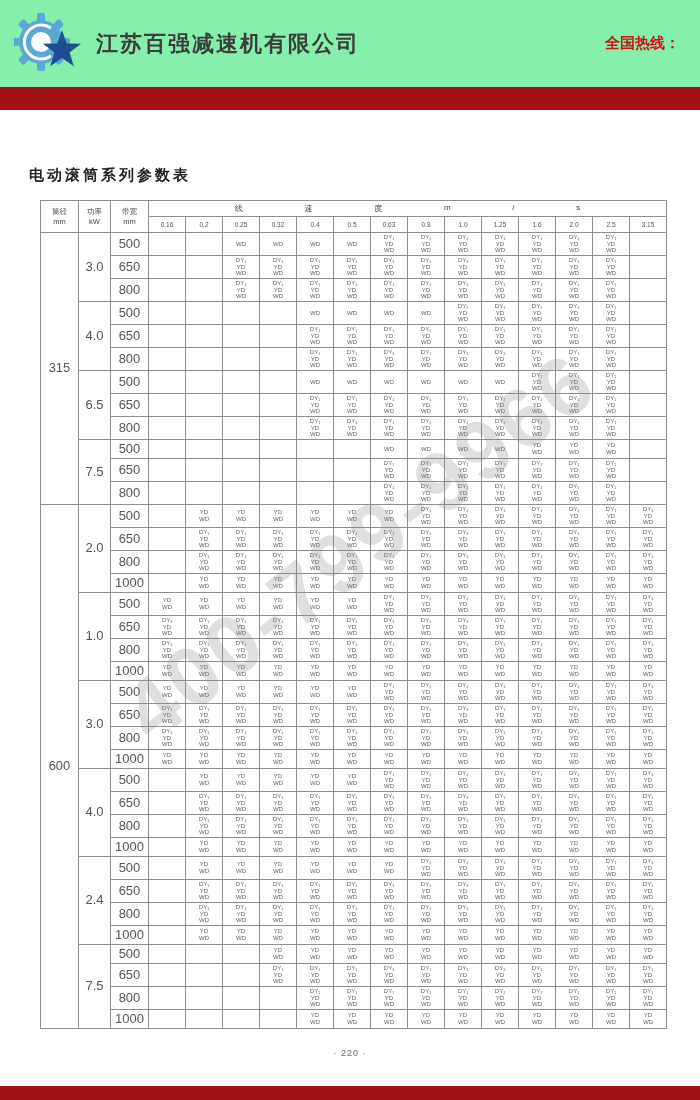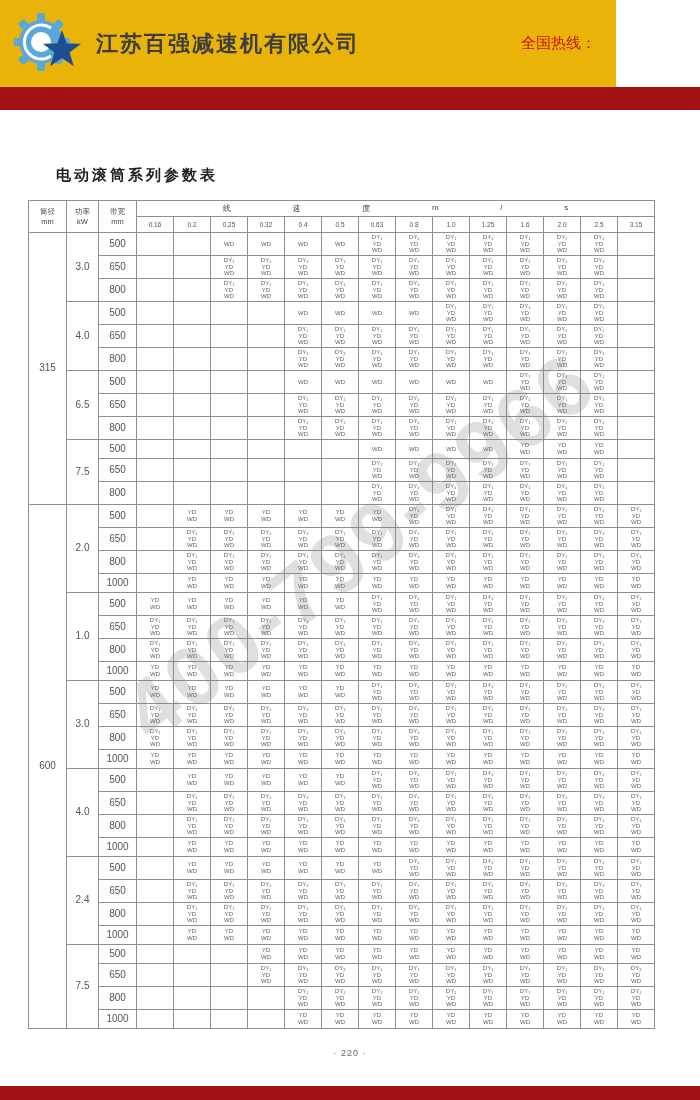--- a/index.html
+++ b/index.html
@@ -2,53 +2,53 @@
 <html><head>
 <meta charset="utf-8">
 <style>
   html,body{margin:0;padding:0;}
   body{
     width:700px;height:1100px;position:relative;overflow:hidden;
     background:#ffffff;
     font-family:"Liberation Sans", sans-serif;
   }
   .topbar{
-    position:absolute;left:0;top:0;width:616px;height:87px;
-    background:#eab308;display:flex;align-items:center;
+    position:absolute;left:0;top:0;width:700px;height:87px;
+    background:#86efac;display:flex;align-items:center;
   }
   .logo{margin-left:14px;flex:0 0 auto;}
   .company-name{
     font-size:22px;font-weight:bold;color:#3d3d3d;letter-spacing:2px;margin-left:6px;
   }
   .hotline{margin-left:auto;margin-right:20px;display:flex;align-items:baseline;white-space:nowrap;}
-  .hotline-label{font-size:15px;font-weight:normal;color:var(--red-text);margin-left:16px;}
+  .hotline-label{font-size:15px;font-weight:bold;color:var(--red-text);margin-left:16px;}
   .hotline-number{font-size:18px;font-weight:bold;color:var(--red-text);letter-spacing:1px;}
   .band{position:absolute;left:0;width:700px;background:var(--band-red);}
   .band-top{top:87px;height:23px;}
   .band-bottom{top:1086px;height:14px;}
   .doc-title{
-    position:absolute;left:56px;top:166px;margin:0;
+    position:absolute;left:29px;top:166px;margin:0;
     font-size:15px;font-weight:bold;color:#222;letter-spacing:3px;text-align:center;
   }
   table.params{
-    position:absolute;left:28px;top:200px;width:556px;
+    position:absolute;left:40px;top:200px;width:556px;
     border-collapse:collapse;table-layout:fixed;z-index:1;
   }
   table.params th, table.params td{
     border:1px solid #8f8f8f;padding:0;margin:0;
     text-align:center;vertical-align:middle;
     font-weight:normal;
   }
   thead tr{height:16px;}
   th.side-head{font-size:7.5px;color:#444;line-height:1.25;white-space:pre-line;}
   th.speed-axis{font-size:8px;color:#444;}
   .speed-axis-inner{display:flex;justify-content:space-around;padding:0 55px;}
   th.speed-tick{font-size:6.5px;color:#555;}
   tbody td{font-size:6px;line-height:6.9px;color:#5e5e5e;white-space:pre-line;}
-  td.dim-cell, td.pow-cell, td.bw-cell{font-size:10px;color:#555;}
+  td.dim-cell, td.pow-cell, td.bw-cell{font-size:13px;color:#555;}
   tr.r3{height:23px;}
   tr.r2{height:19px;}
   .watermark{
     position:absolute;left:0px;top:498px;width:720px;z-index:2;
     text-align:center;font-size:84px;font-weight:bold;letter-spacing:4px;
     color:rgba(130,130,130,0.26);
     transform:rotate(-38deg);
     pointer-events:none;
   }
   .page-num{

